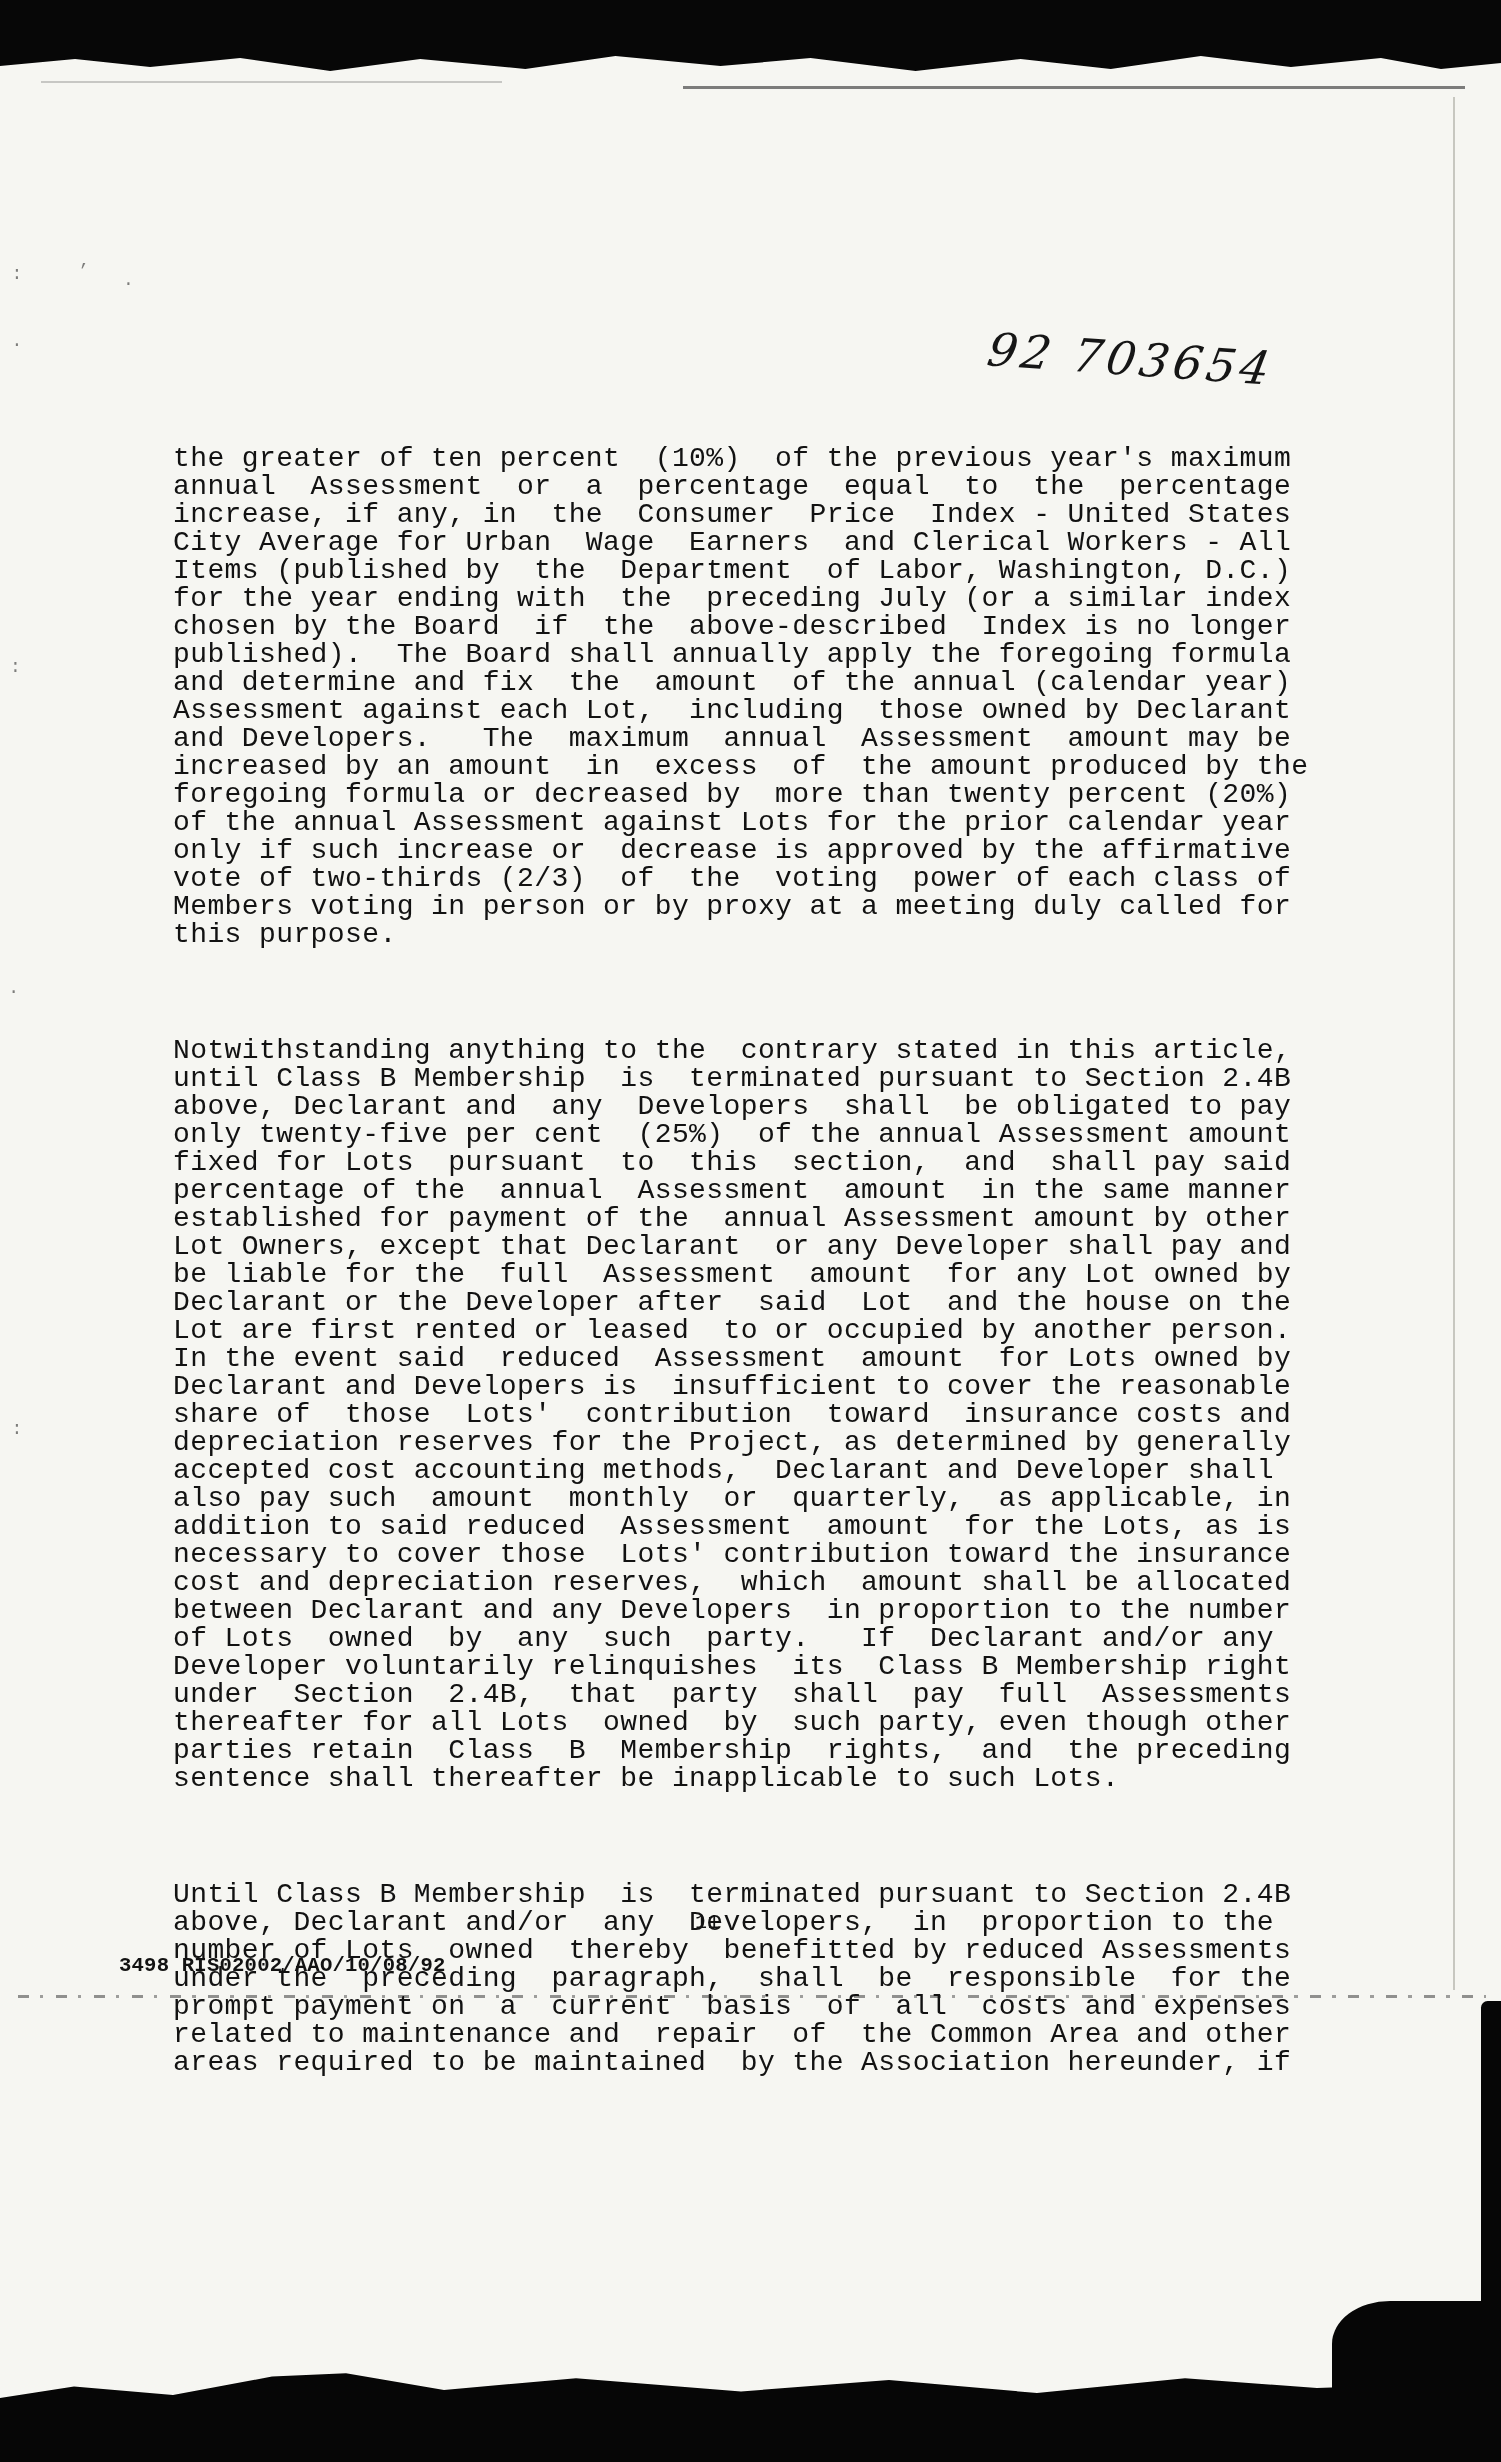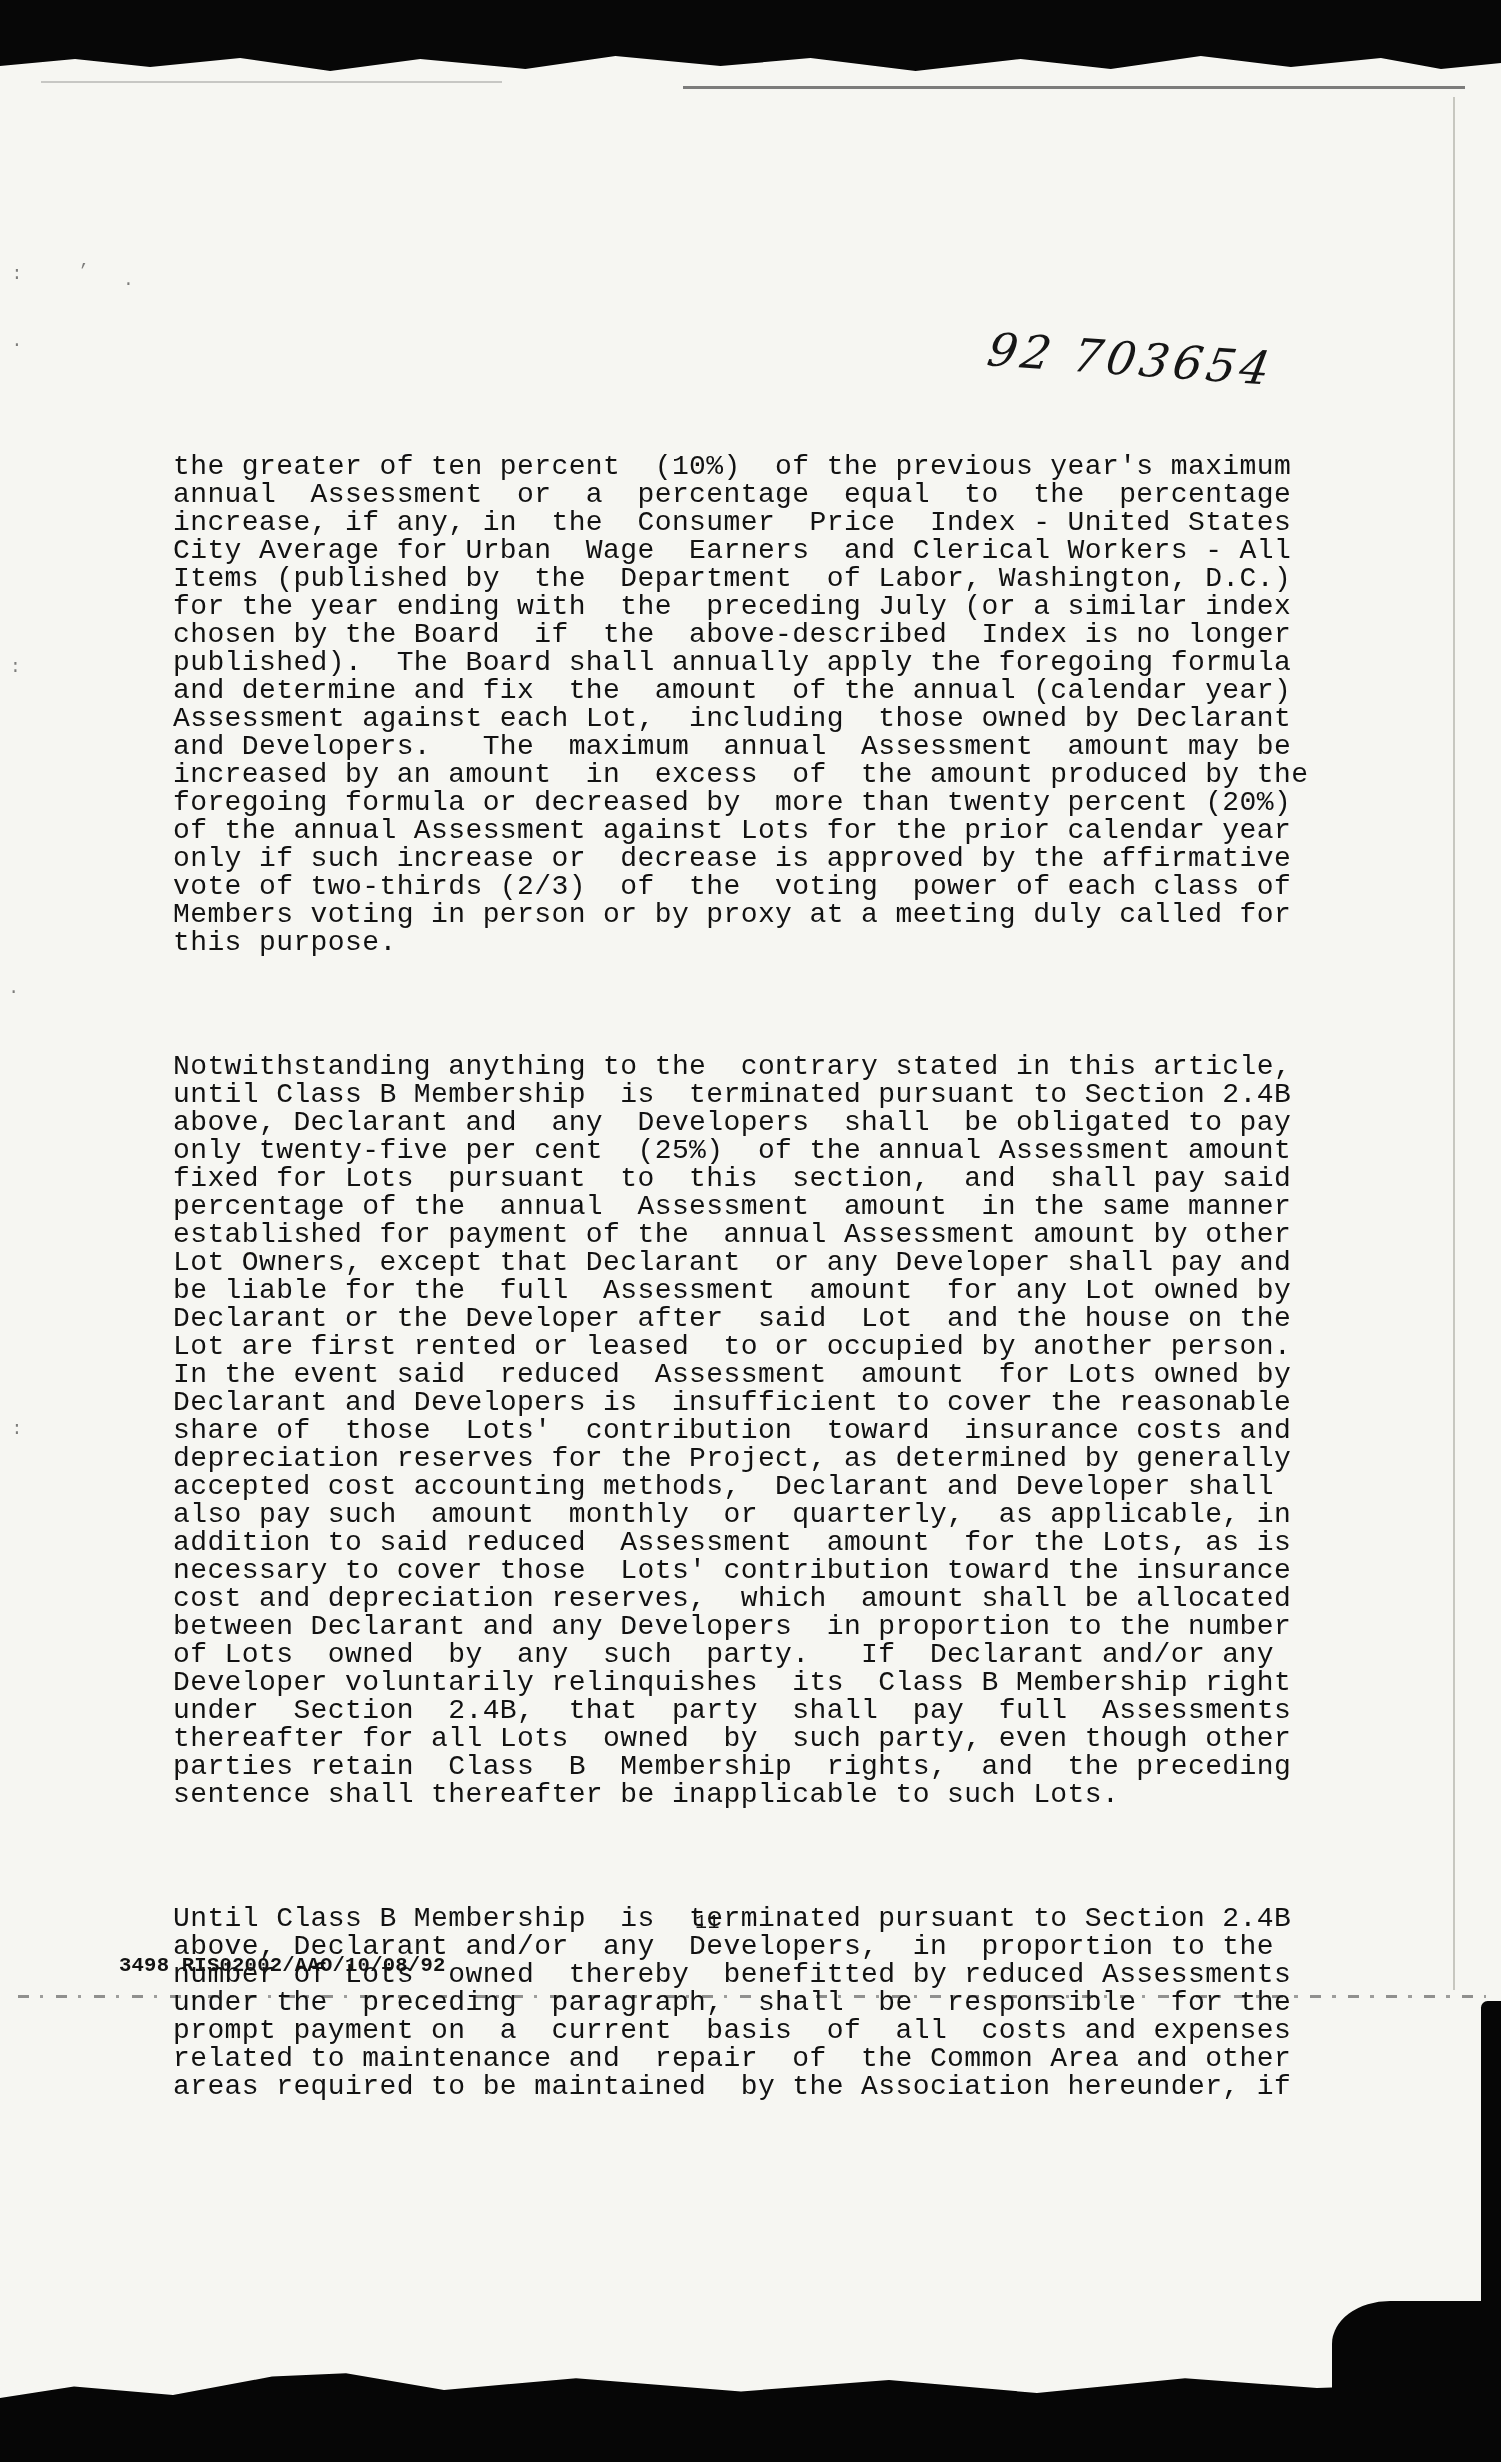--- a/index.html
+++ b/index.html
@@ -42,21 +42,21 @@
     font-size:46px;letter-spacing:4.1px;color:#161616;
     transform:rotate(4deg) skewX(-6deg);
     white-space:pre;
   }
   
   .textblock{
     position:absolute;left:173px;top:385px;width:1169px;
     font-size:28px;letter-spacing:0.4px;line-height:28px;
     white-space:pre;
   }
-  .para{margin:12px 0 28px 0;}
+  .para{margin:4px 0 28px 0;}
   .tline{white-space:pre;}
   
   .page-number{
     position:absolute;left:695px;top:1911px;font-size:20px;letter-spacing:0.4px;color:#121212;
   }
   .footer-code{
     position:absolute;left:119px;top:1954px;font-size:20.6px;font-weight:bold;color:#121212;letter-spacing:0.2px;
   }
 </style>
 </head>

